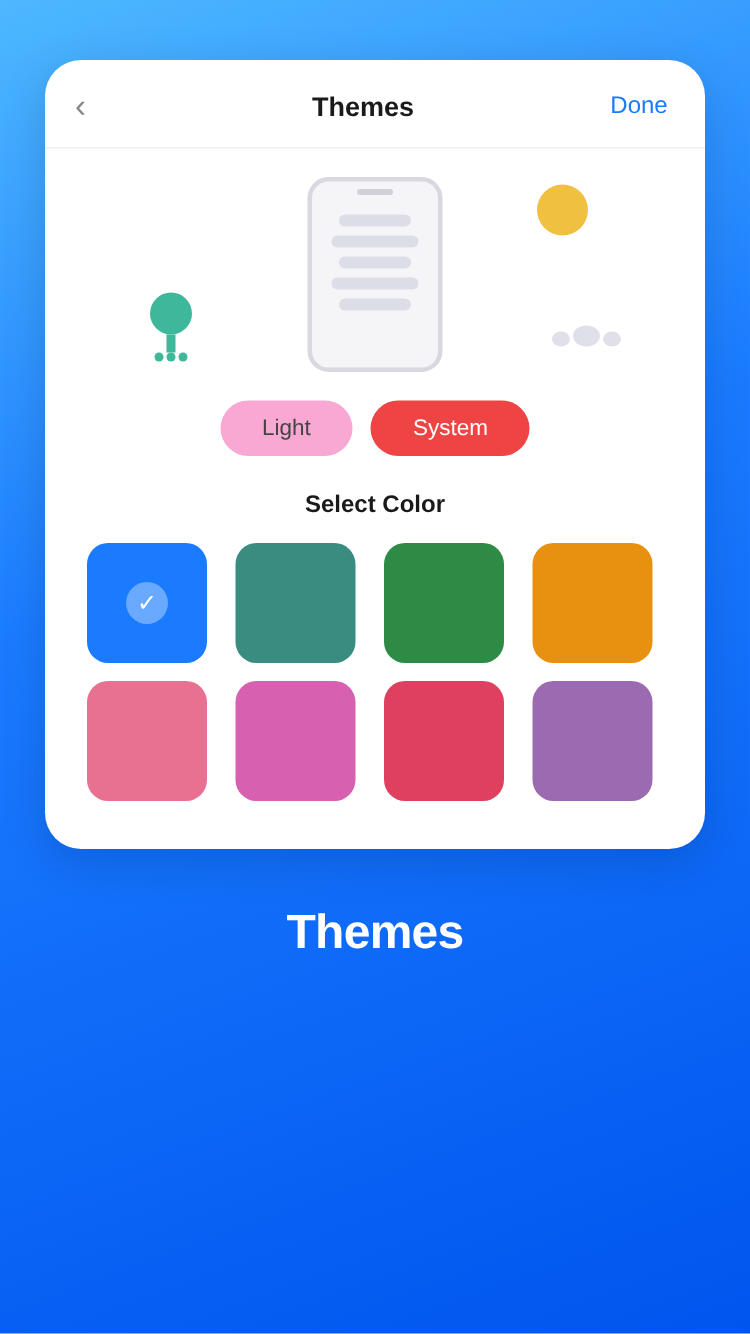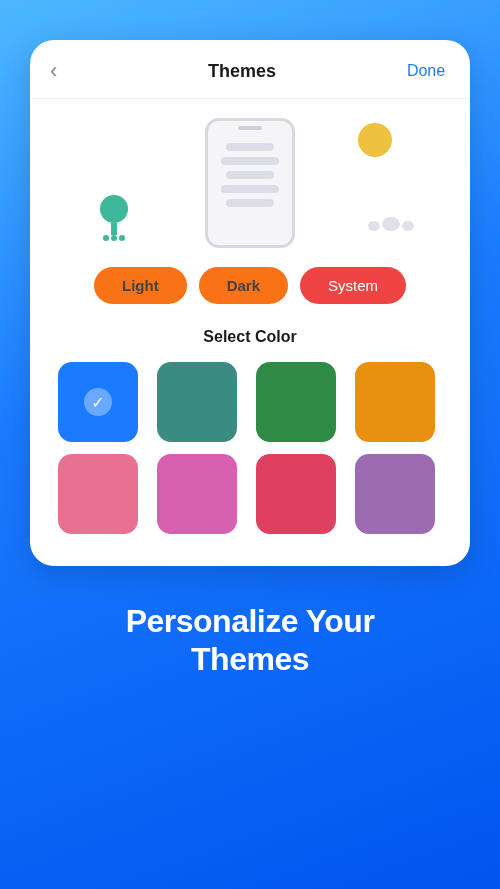--- a/index.html
+++ b/index.html
@@ -168,23 +168,22 @@
     }
     .theme-btn {
       padding: 10px 28px;
       border-radius: 22px;
       border: none;
       font-size: 15px;
       font-weight: 500;
       cursor: pointer;
     }
     .theme-btn.inactive {
-      background: #f97316;
+      background: #f9a8d4;
       color: #444;
-      font-weight: bold;
     }
     .theme-btn.active {
       background: #ef4444;
       color: #fff;
     }
 
     
     .select-color-label {
       text-align: center;
       font-size: 16px;
@@ -270,21 +269,20 @@
 
     <div class="cloud">
       <div class="cloud-piece small"></div>
       <div class="cloud-piece large"></div>
       <div class="cloud-piece small"></div>
     </div>
   </div>
 
   <div class="theme-buttons">
     <button class="theme-btn inactive">Light</button>
-    <button class="theme-btn inactive">Dark</button>
     <button class="theme-btn active">System</button>
   </div>
 
   <div class="select-color-label">Select Color</div>
 
   <div class="color-grid">
 
     <div class="color-swatch" style="background:#1a7bff;">
       <div class="checkmark">✓</div>
     </div>
@@ -294,15 +292,14 @@
 
     <div class="color-swatch" style="background:#e87090;"></div>
     <div class="color-swatch" style="background:#d860b0;"></div>
     <div class="color-swatch" style="background:#e04060;"></div>
     <div class="color-swatch" style="background:#9b6ab0;"></div>
   </div>
 
 </div>
 
 <div class="bottom-text">
-  <div>Personalize Your</div>
   <div>Themes</div>
 </div>
 
 </body></html>

